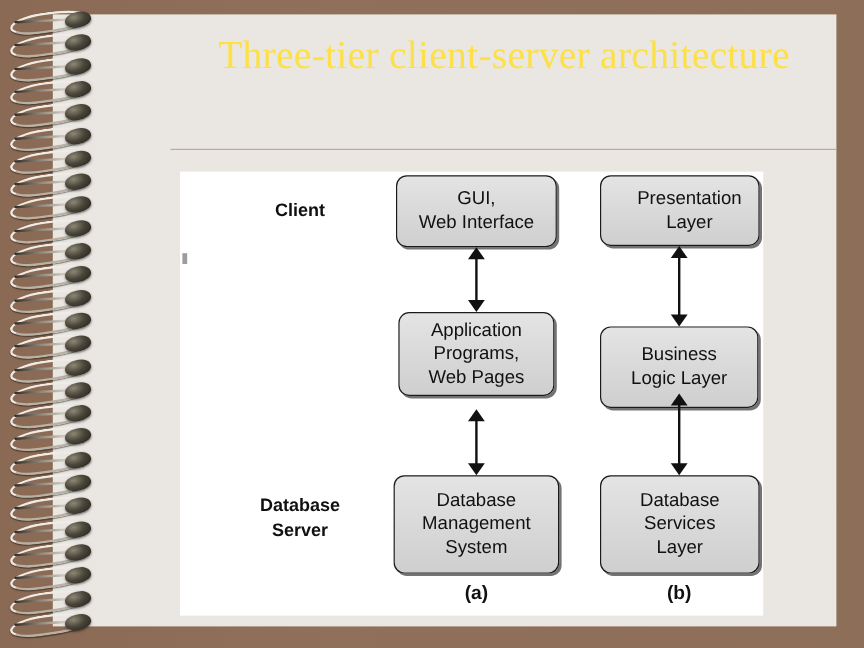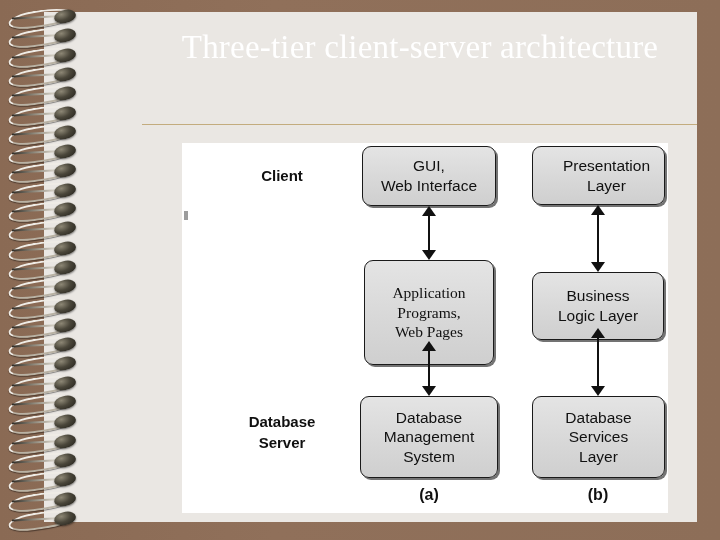--- a/index.html
+++ b/index.html
@@ -88,41 +88,40 @@
   
   .slide-title {
     position: absolute;
     left: 150px;
     top: 26px;
     width: 540px;
     text-align: center;
     font-family: "Liberation Serif", serif;
     font-size: 33px;
     line-height: 1.33;
-    color: #ffffff;
+    color: #fde047;
     letter-spacing: 0.2px;
   }
   .title-rule {
     position: absolute;
     left: 142px;
     top: 124px;
     width: 555px;
     height: 1px;
     background: #c3ac7e;
   }
 
   
   .diagram-canvas {
     position: absolute;
     left: 150px;
     top: 143px;
     width: 486px;
     height: 370px;
     background: #ffffff;
-    margin-left: 32px;
   }
   .ghost-mark {
     position: absolute;
     left: 2px;
     top: 68px;
     width: 4px;
     height: 9px;
     background: #4a4a4a;
     opacity: .55;
   }
@@ -157,21 +156,21 @@
     font-family: "Liberation Sans", sans-serif;
     font-size: 15.5px;
     line-height: 1.26;
     color: #111111;
     white-space: pre-line;
     padding: 2px 4px;
   }
 
   
   #node-gui       { left: 180px; top: 3px;   width: 134px; height: 60px; }
-  #node-appprog   { left: 182px; top: 117px; width: 130px; height: 105px; font-family: Liberation Serif, serif; }
+  #node-appprog   { left: 182px; top: 117px; width: 130px; height: 70px; }
   #node-dbms      { left: 178px; top: 253px; width: 138px; height: 82px; }
   
   #node-presentation { left: 350px; top: 3px;   width: 133px; height: 59px; padding-left: 20px; }
   #node-business     { left: 350px; top: 129px; width: 132px; height: 68px; }
   #node-dbservices   { left: 350px; top: 253px; width: 133px; height: 82px; }
 
   
   .arrow-v {
     position: absolute;
     width: 16px;

